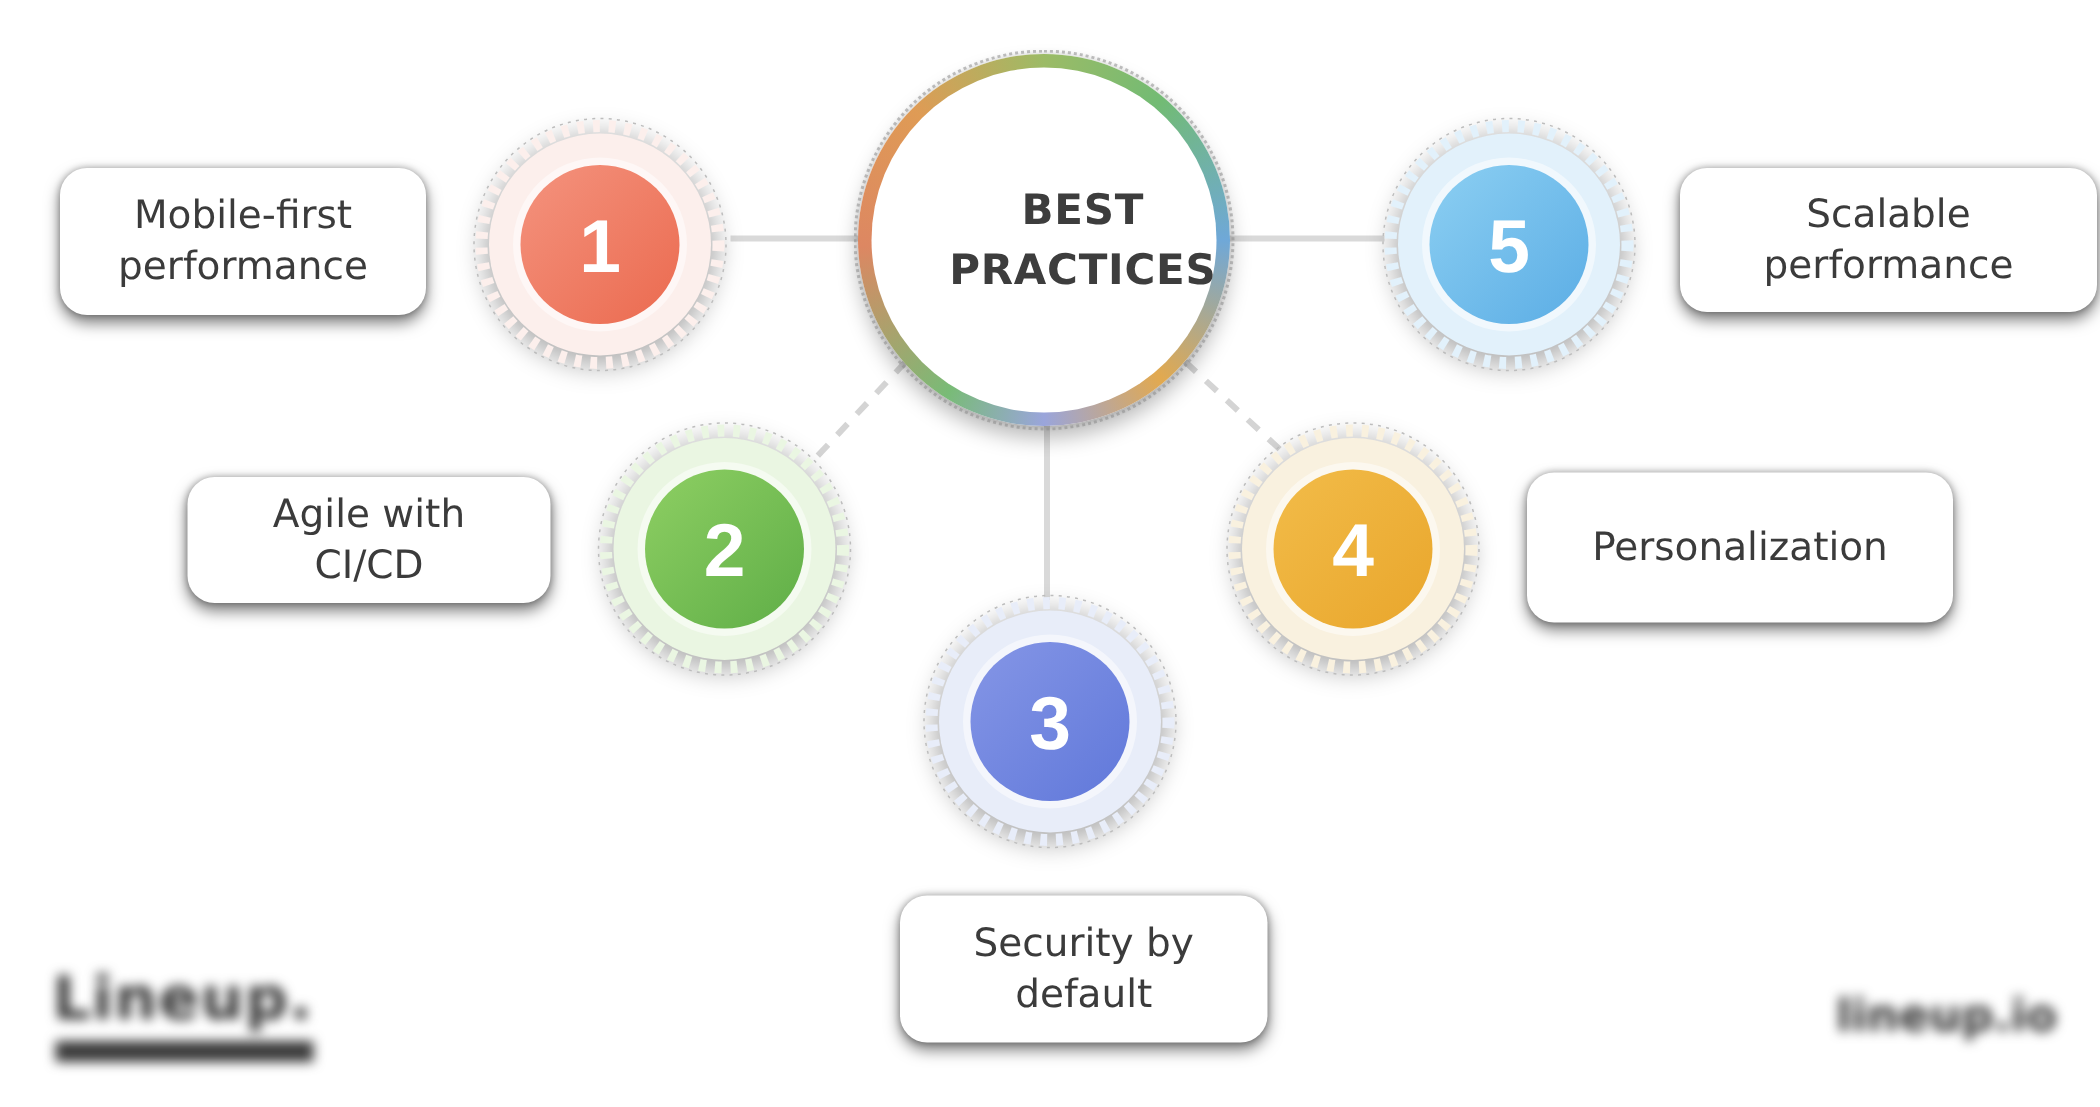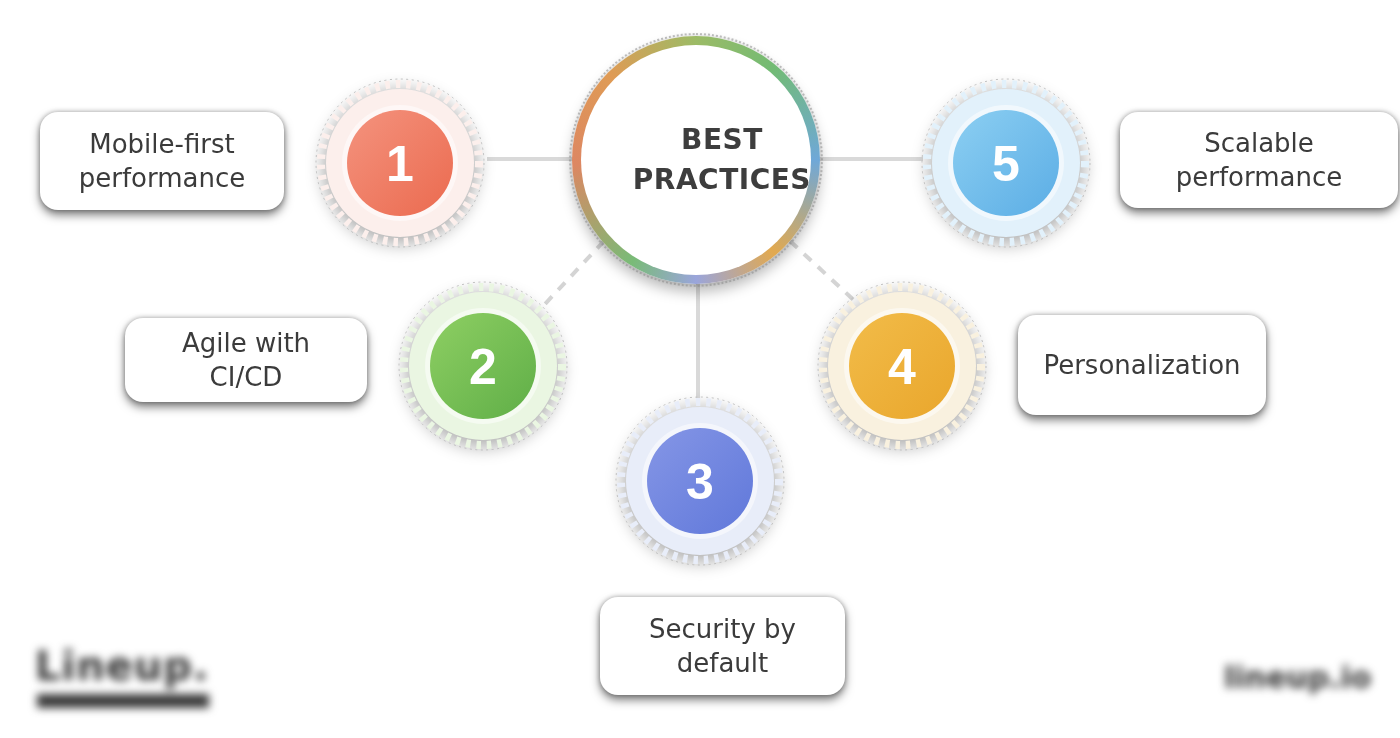--- a/index.html
+++ b/index.html
@@ -173,21 +173,21 @@
   <div class="label-box" style="left:125px;top:318px;width:242px;height:84px;">
     <div class="label-line">Agile with</div>
     <div class="label-line">CI/CD</div>
   </div>
 
   <div class="label-box" style="left:577px;top:597px;width:245px;height:98px;margin-left:23px;">
     <div class="label-line">Security by</div>
     <div class="label-line">default</div>
   </div>
 
-  <div class="label-box" style="left:1018px;top:315px;width:248px;height:100px;">
+  <div class="label-box" style="left:1018px;top:315px;width:284px;height:100px;">
     <div class="label-line">Personalization</div>
   </div>
 
   <div class="label-box" style="left:1120px;top:112px;width:278px;height:96px;">
     <div class="label-line">Scalable</div>
     <div class="label-line">performance</div>
   </div>
 
   <div class="wm-left">
     <div class="wm-text">Lineup.</div>

